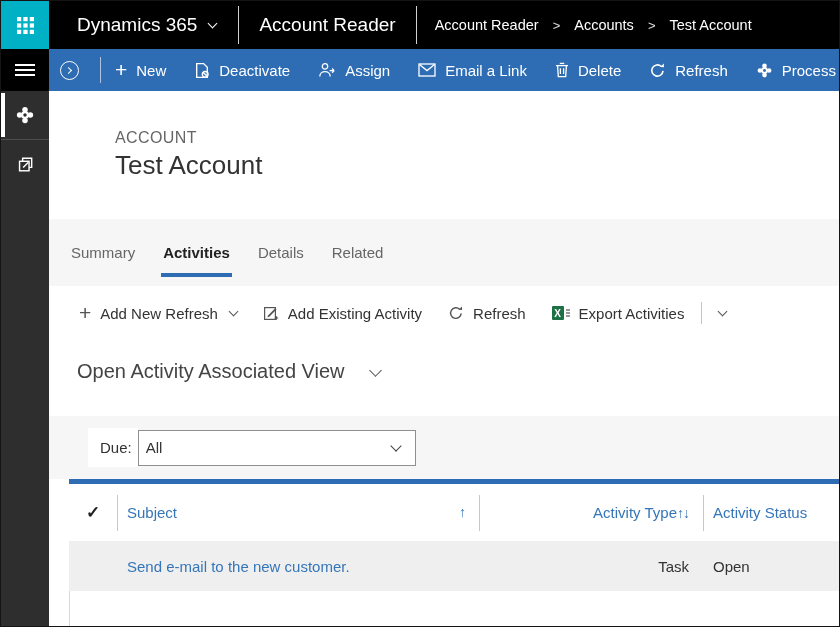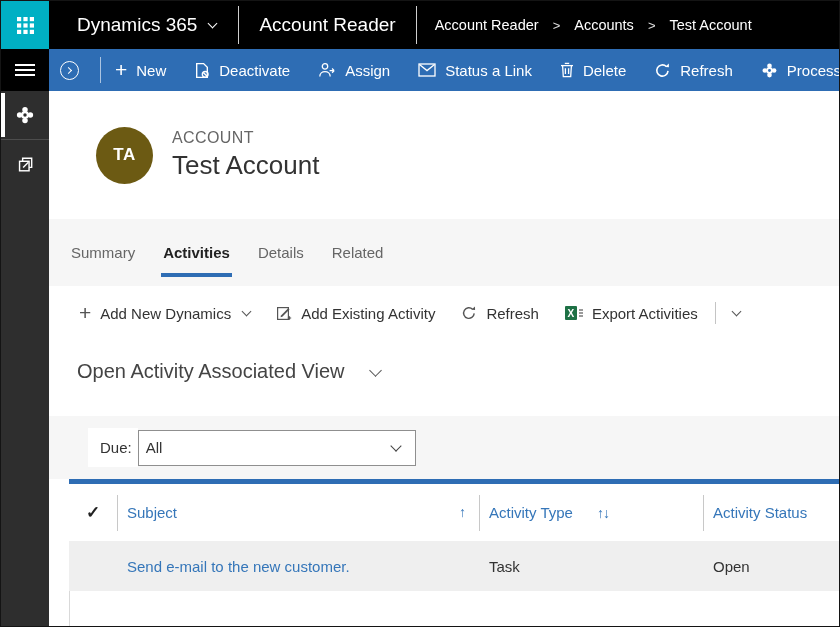--- a/index.html
+++ b/index.html
@@ -69,21 +69,21 @@
   .due-select{ width:278px; height:36px; background:#fff; border:1px solid #8f8f8f; display:flex; align-items:center; justify-content:space-between; padding:0 15px 0 7px; font-size:15px; color:#333; cursor:pointer; }
   .due-select .chev{ width:8px; height:8px; color:#444; }
   
   .grid{ flex:1; margin-left:20px; display:flex; flex-direction:column; min-height:0; }
   .grid-topborder{ flex:0 0 5px; background:#2E6DB4; }
   .grid-head{ flex:0 0 57px; display:flex; align-items:center; background:#fff; color:#3576B9; font-size:15px; }
   .col-check{ flex:0 0 48px; display:flex; align-items:center; justify-content:center; }
   .col-divider{ width:1px; height:36px; background:#c8c8c8; flex:0 0 1px; }
   .col-divider.ghost{ background:transparent; }
   .col-subject{ flex:1; display:flex; align-items:flex-start; justify-content:space-between; padding:0 14px 0 9px; min-width:0; }
-  .col-type{ flex:0 0 223px; display:flex; align-items:center; justify-content:flex-start; padding:0 14px 0 9px;gap:24px; }
+  .col-type{ flex:0 0 223px; display:flex; align-items:center; justify-content:flex-end; padding:0 14px 0 9px; }
   .col-status{ flex:0 0 135px; display:flex; align-items:center; padding-left:9px; }
   .check-glyph{ font-size:17px; font-weight:700; color:#222; }
   .sort-glyph{ font-size:14px; letter-spacing:-1px; }
   .grid-row{ flex:0 0 50px; display:flex; align-items:center; background:#EFEFEF; font-size:15px; color:#333; cursor:pointer; }
   .cell-subject-link{ color:#3576B9; cursor:pointer; }
   .grid-empty{ flex:1; background:#fff; border-left:1px solid #d9d9d9; }
 </style>
 </head>
 <body>
 
@@ -176,21 +176,21 @@
             <path d="M1.8 14.6 c0-3 2.3-4.9 5.2-4.9 s5.2 1.9 5.2 4.9"></path>
             <path d="M11.6 8.6 h4.6 m0 0 -2.1-2.1 m2.1 2.1 -2.1 2.1"></path>
           </svg>
           <span>Assign</span>
         </div>
         <div class="cmd-item">
           <svg class="ic" width="18" height="14" viewBox="0 0 18 14" fill="none" stroke="currentColor" stroke-width="1.3">
             <rect x="1" y="1" width="16" height="12"></rect>
             <path d="M1.5 1.6 L9 7.6 L16.5 1.6"></path>
           </svg>
-          <span>Status a Link</span>
+          <span>Email a Link</span>
         </div>
         <div class="cmd-item">
           <svg class="ic" width="14" height="16" viewBox="0 0 14 16" fill="none" stroke="currentColor" stroke-width="1.3">
             <path d="M1 3.6 h12"></path>
             <path d="M4.8 1.4 h4.4"></path>
             <path d="M2.6 3.6 L3.3 14.6 h7.4 L11.4 3.6"></path>
             <path d="M5.4 6.2 v5.8 M8.6 6.2 v5.8"></path>
           </svg>
           <span>Delete</span>
         </div>
@@ -209,39 +209,38 @@
               <circle cx="3.7" cy="8" r="2.2"></circle>
             <rect x="5.4" y="5.4" width="5.2" height="5.2"></rect>
             <circle cx="8" cy="8" r="1.4" fill="#2E6DB4"></circle>
           </svg>
           <span>Process</span>
 
         </div>
       </div>
 
       <div class="rec-header">
-        <div class="avatar">TA</div>
         <div class="rec-meta">
           <div class="entity-label">ACCOUNT</div>
           <div class="rec-title">Test Account</div>
         </div>
       </div>
 
       <div class="tabs">
         <div class="tab">Summary</div>
         <div class="tab active">Activities</div>
         <div class="tab">Details</div>
         <div class="tab">Related</div>
       </div>
 
       <div class="white-band">
         <div class="subcmd">
           <div class="sc-item sc-first">
             <span class="sc-icon plus-glyph">+</span>
-            <span>Add New Dynamics</span>
+            <span>Add New Refresh</span>
             <span class="chev"></span>
           </div>
           <div class="sc-item">
             <span class="sc-icon">
               <svg class="ic" width="16" height="16" viewBox="0 0 16 16" fill="none" stroke="currentColor" stroke-width="1.2">
                 <rect x="1.6" y="2.6" width="10.8" height="11.8"></rect>
                 <path d="M5 10.4 L12.2 3.2 l1.3 1.3 L6.3 11.7 l-1.8 .5 z" fill="currentColor" stroke="none"></path>
                 <path d="M11.8 13 h3.4 M13.5 11.3 v3.4"></path>
               </svg>
             </span>

